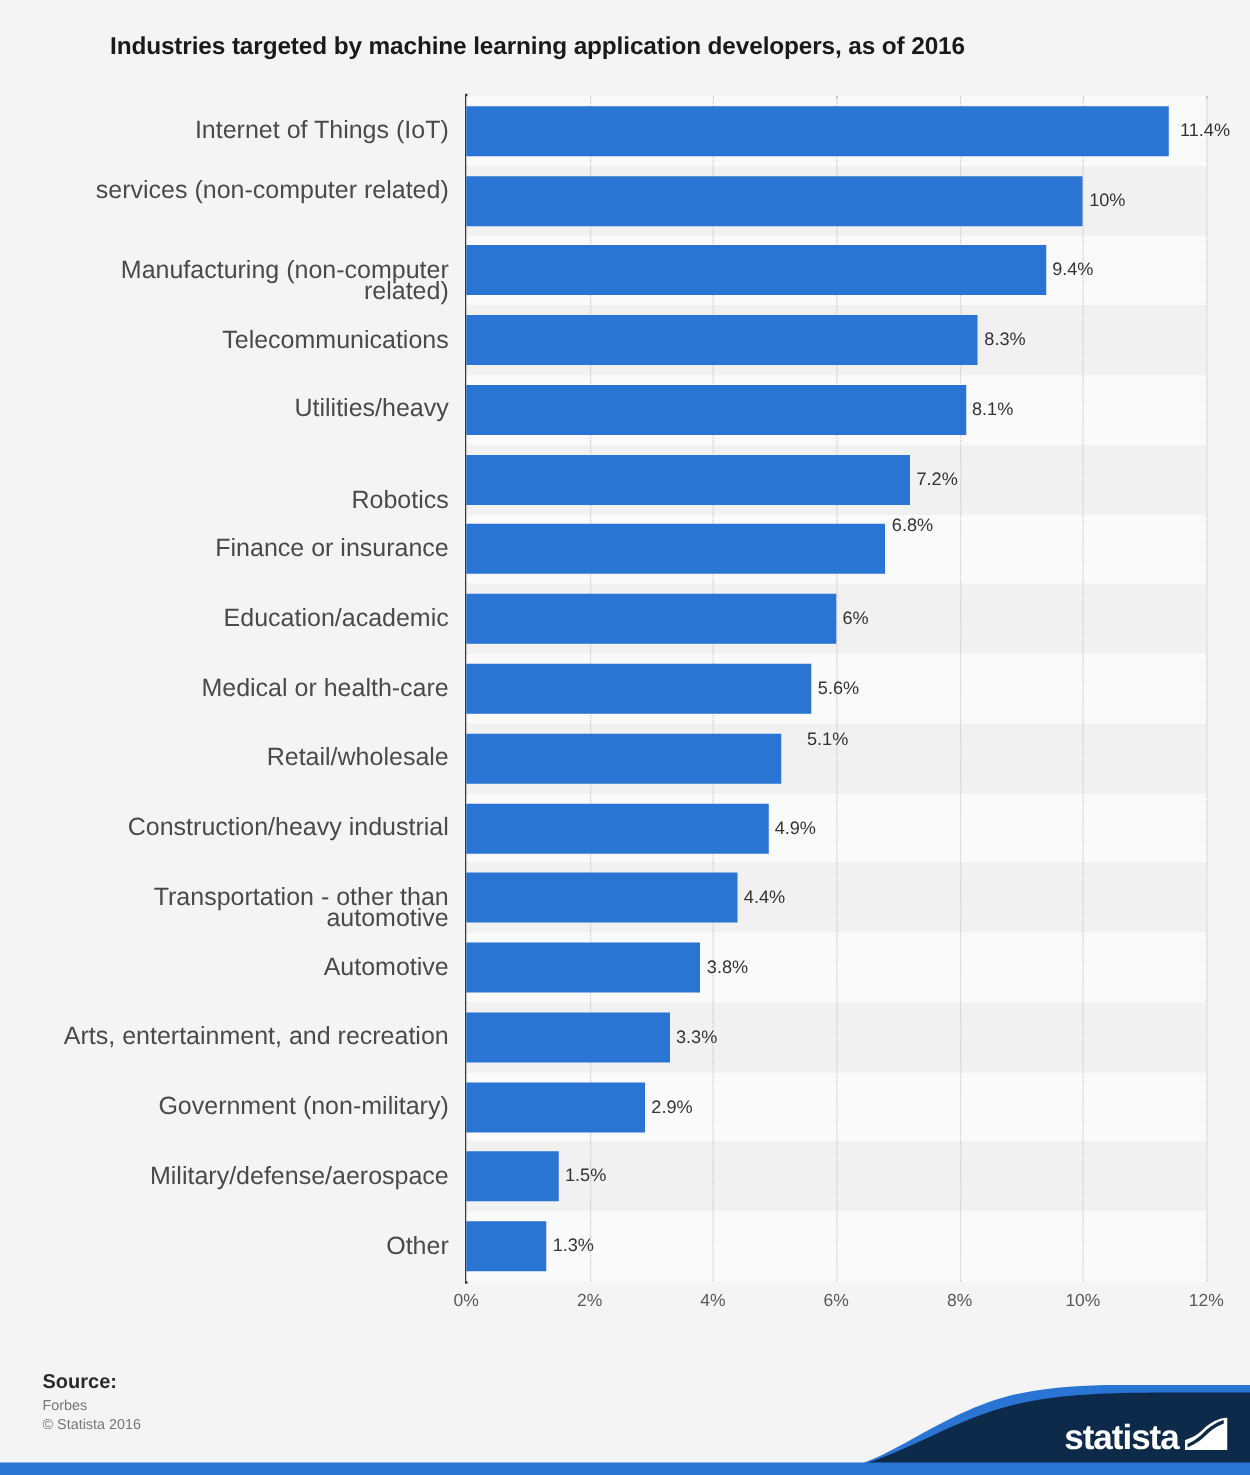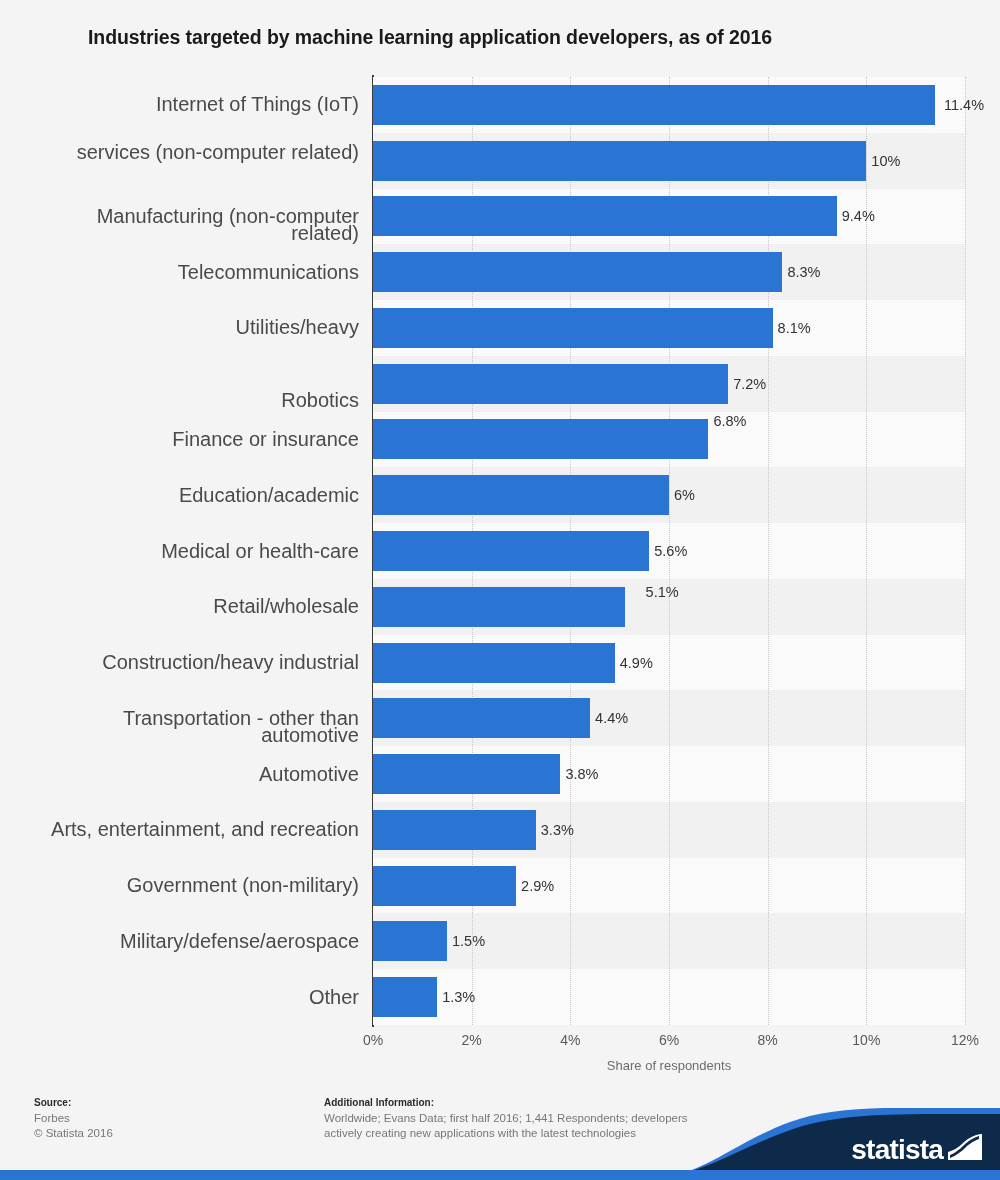--- a/index.html
+++ b/index.html
@@ -126,21 +126,21 @@
     top: 1097px;
     width: 260px;
   }
   #footer-info {
     position: absolute;
     left: 324px;
     top: 1097px;
     width: 400px;
   }
   .foot-head {
-    font-size: 10px;
+    font-size: 16px;
     font-weight: bold;
     color: #2b2b2b;
     margin-bottom: 3px;
   }
   .foot-line {
     font-size: 11.5px;
     line-height: 15px;
     color: #777777;
   }
 
@@ -311,33 +311,27 @@
   <div id="xticks">
       <div class="xtick" style="left: 373px;">0%</div>
       <div class="xtick" style="left: 471.667px;">2%</div>
       <div class="xtick" style="left: 570.333px;">4%</div>
       <div class="xtick" style="left: 669px;">6%</div>
       <div class="xtick" style="left: 767.667px;">8%</div>
       <div class="xtick" style="left: 866.333px;">10%</div>
       <div class="xtick" style="left: 965px;">12%</div>
     </div>
 
-  <div id="xaxis-title">Share of respondents</div>
 
   <div id="footer-source">
     <div class="foot-head">Source:</div>
     <div class="foot-line">Forbes</div>
     <div class="foot-line">© Statista 2016</div>
   </div>
 
-  <div id="footer-info">
-    <div class="foot-head">Additional Information:</div>
-    <div class="foot-line">Worldwide; Evans Data; first half 2016; 1,441 Respondents; developers</div>
-    <div class="foot-line">actively creating new applications with the latest technologies</div>
-  </div>
 
   <div id="logo-wave">
     <svg width="360" height="72" viewBox="0 0 360 72" xmlns="http://www.w3.org/2000/svg">
       <path d="M0,72 C60,72 90,36 150,14 C200,-4 260,0 360,0 L360,72 Z" fill="#2a74d4"></path>
       <path d="M0,72 C62,70 96,40 156,20 C206,4 262,6 360,6 L360,72 Z" fill="#0d2a4a"></path>
     </svg>
   </div>
 
   <div id="logo-text">
     <span id="logo-word">statista</span>

